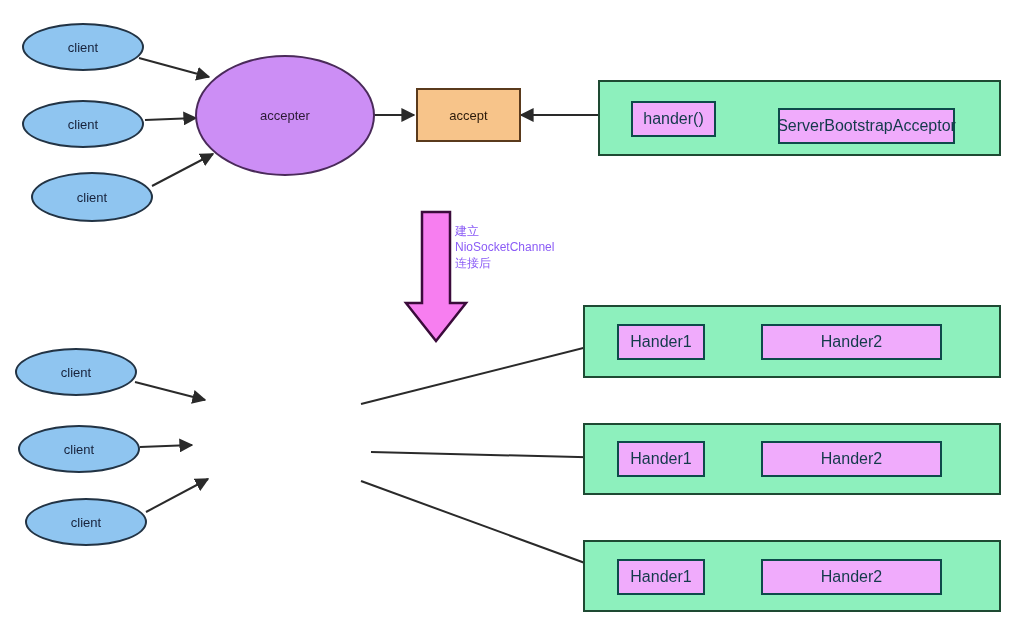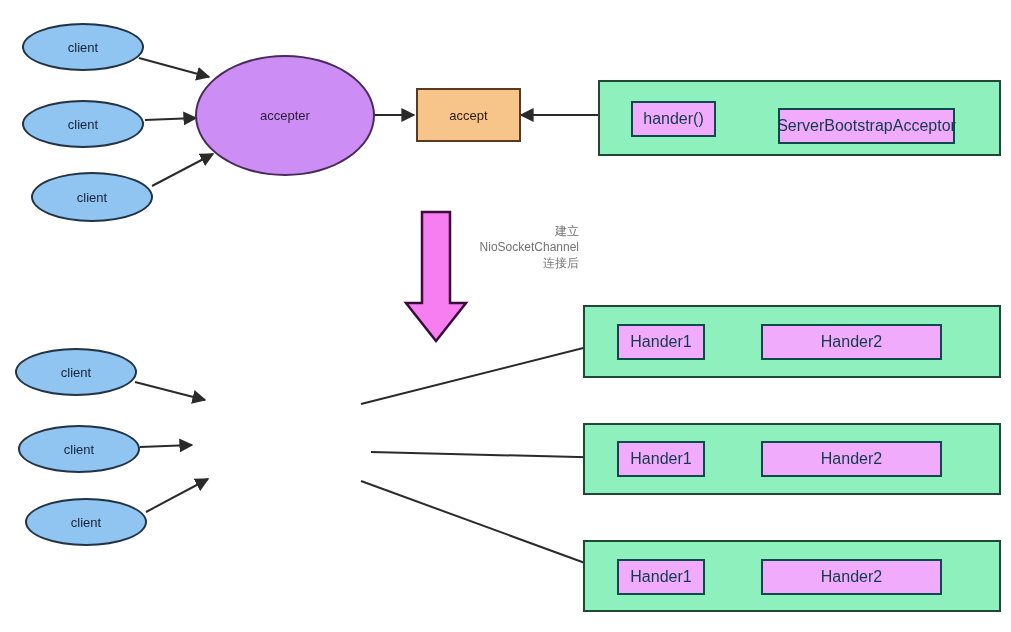--- a/index.html
+++ b/index.html
@@ -59,24 +59,24 @@
     border: 2px solid #1e4a33;
   }
   .box-cyan {
     background: #f0abfc;
     border: 2px solid #0d4a4a;
     color: #133a4a;
     font-size: 16px;
   }
   .caption {
     position: absolute;
-    color: #737373;
+    color: #8b5cf6;
     font-size: 12px;
     line-height: 16px;
-    text-align: right;
+    text-align: left;
     white-space: pre-line;
   }
 </style>
 </head>
 <body>
 
 <div id="diagram-root">
 
   <svg id="edges" viewBox="0 0 1011 632" width="1011" height="632" xmlns="http://www.w3.org/2000/svg">
     <defs>

